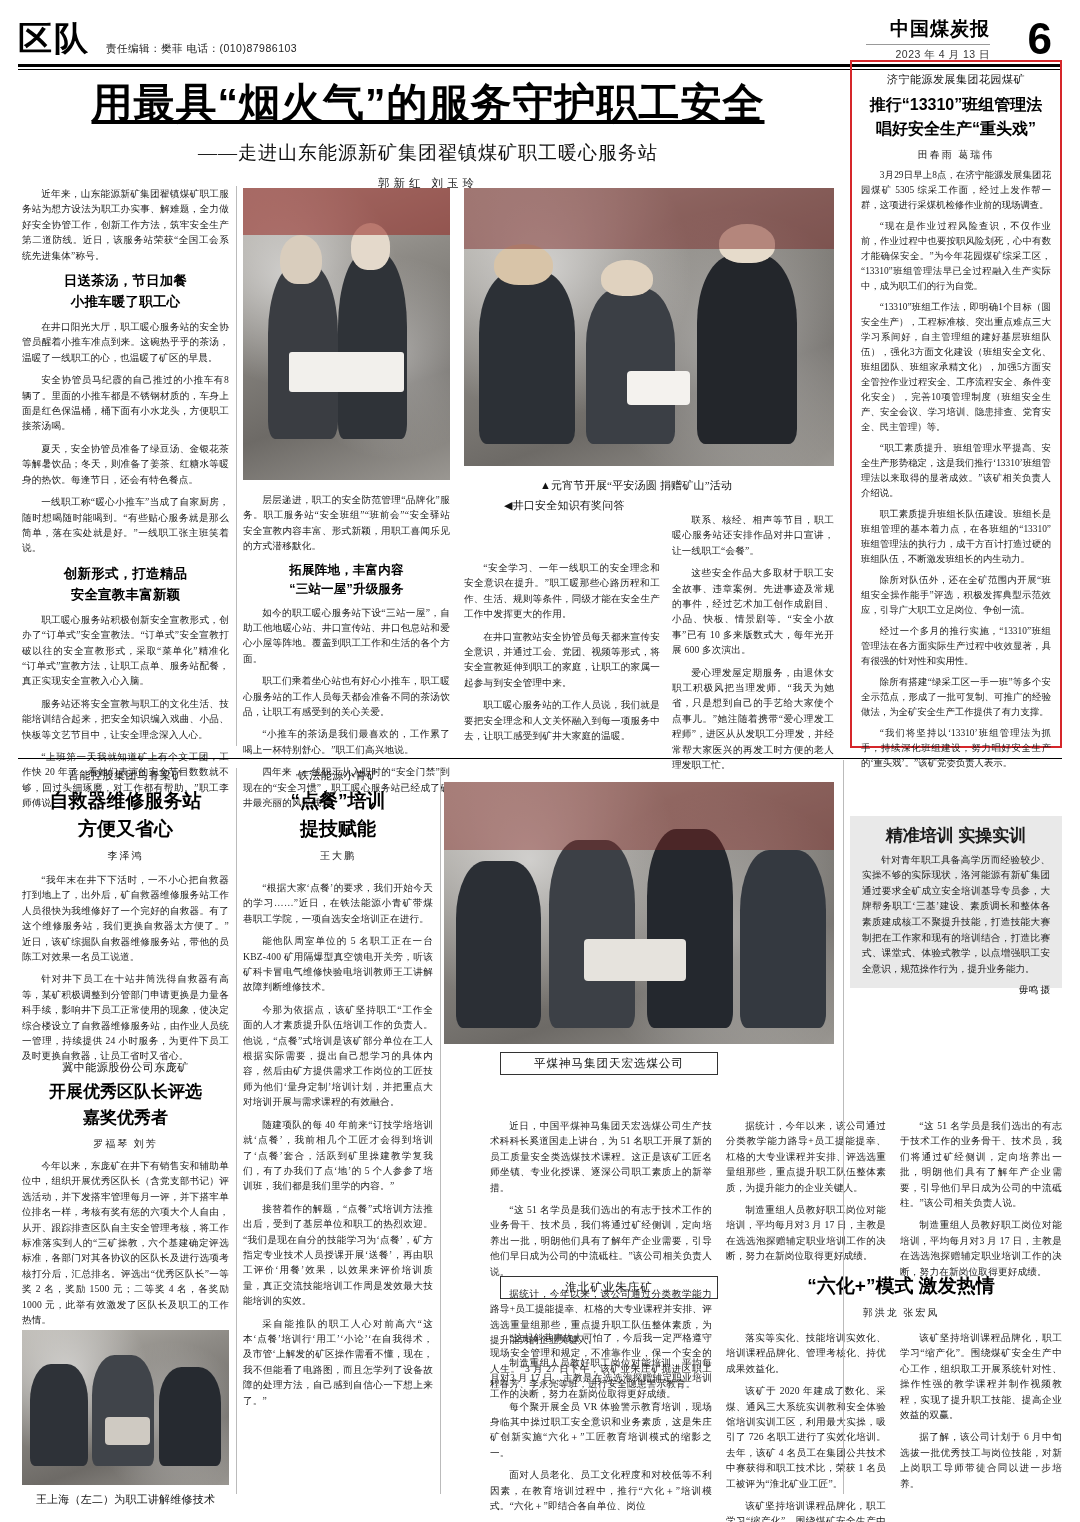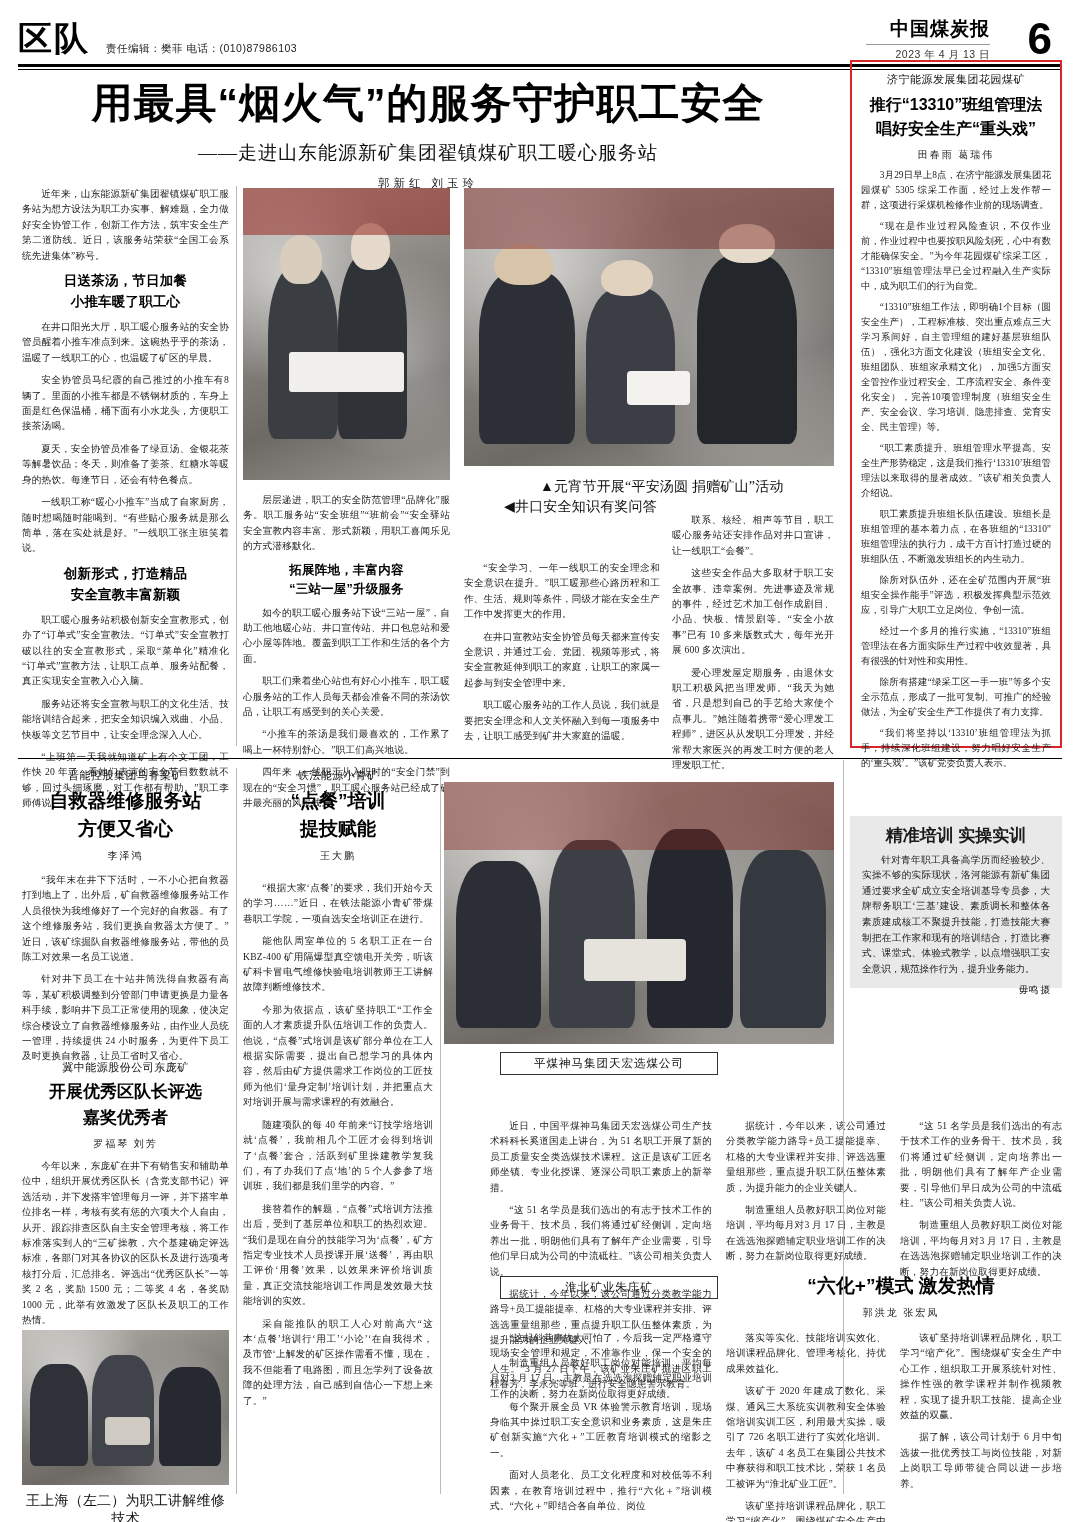--- a/index.html
+++ b/index.html
@@ -44,21 +44,21 @@
     font-size:44px;font-weight:bold;line-height:50px;color:#000;
   }
   .rule-top{position:absolute;left:18px;top:64px;width:1044px;height:3px;background:#000;}
   .rule-top2{position:absolute;left:18px;top:69px;width:1044px;height:1px;background:#000;}
 
   
   .lead{position:absolute;left:22px;top:74px;width:812px;}
   .lead h1{
     margin:0;text-align:center;
     font-family:"Liberation Sans","DejaVu Sans",sans-serif;
-    font-weight:bold;font-size:41px;letter-spacing:1px;line-height:58px;color:#000;
+    font-weight:bold;font-size:41px;letter-spacing:1px;line-height:58px;color:#000;text-decoration:underline;
   }
   .lead h2{
     margin:8px 0 0 0;text-align:center;
     font-size:19px;font-weight:normal;letter-spacing:1px;color:#111;
   }
   .byline{
     margin-top:10px;text-align:center;font-size:11.5px;letter-spacing:4px;color:#222;
   }
 
   
@@ -87,21 +87,21 @@
   }
   .photo .ph-grad{
     position:absolute;inset:0;
     background:
       radial-gradient(circle at 22% 30%, rgba(255,255,255,.55), rgba(255,255,255,0) 42%),
       radial-gradient(circle at 72% 58%, rgba(255,255,255,.38), rgba(255,255,255,0) 45%),
       linear-gradient(160deg,#b9b6b0 0%,#8d8a85 35%,#6d6a66 70%,#9a9792 100%);
   }
   .photo .ph-fig{position:absolute;border-radius:50% 50% 42% 42%;}
   .caption{
-    position:absolute;font-size:14px;color:#111;letter-spacing:.2px;
+    position:absolute;font-size:11px;color:#111;letter-spacing:.2px;
   }
 
   
   .redbox{
     position:absolute;left:850px;top:60px;width:212px;height:688px;
     border:2px solid #d5262a;box-sizing:border-box;padding:10px 9px 8px 9px;
   }
   .rb-kicker{
     text-align:center;font-size:11px;color:#111;margin-bottom:6px;letter-spacing:.5px;
   }

